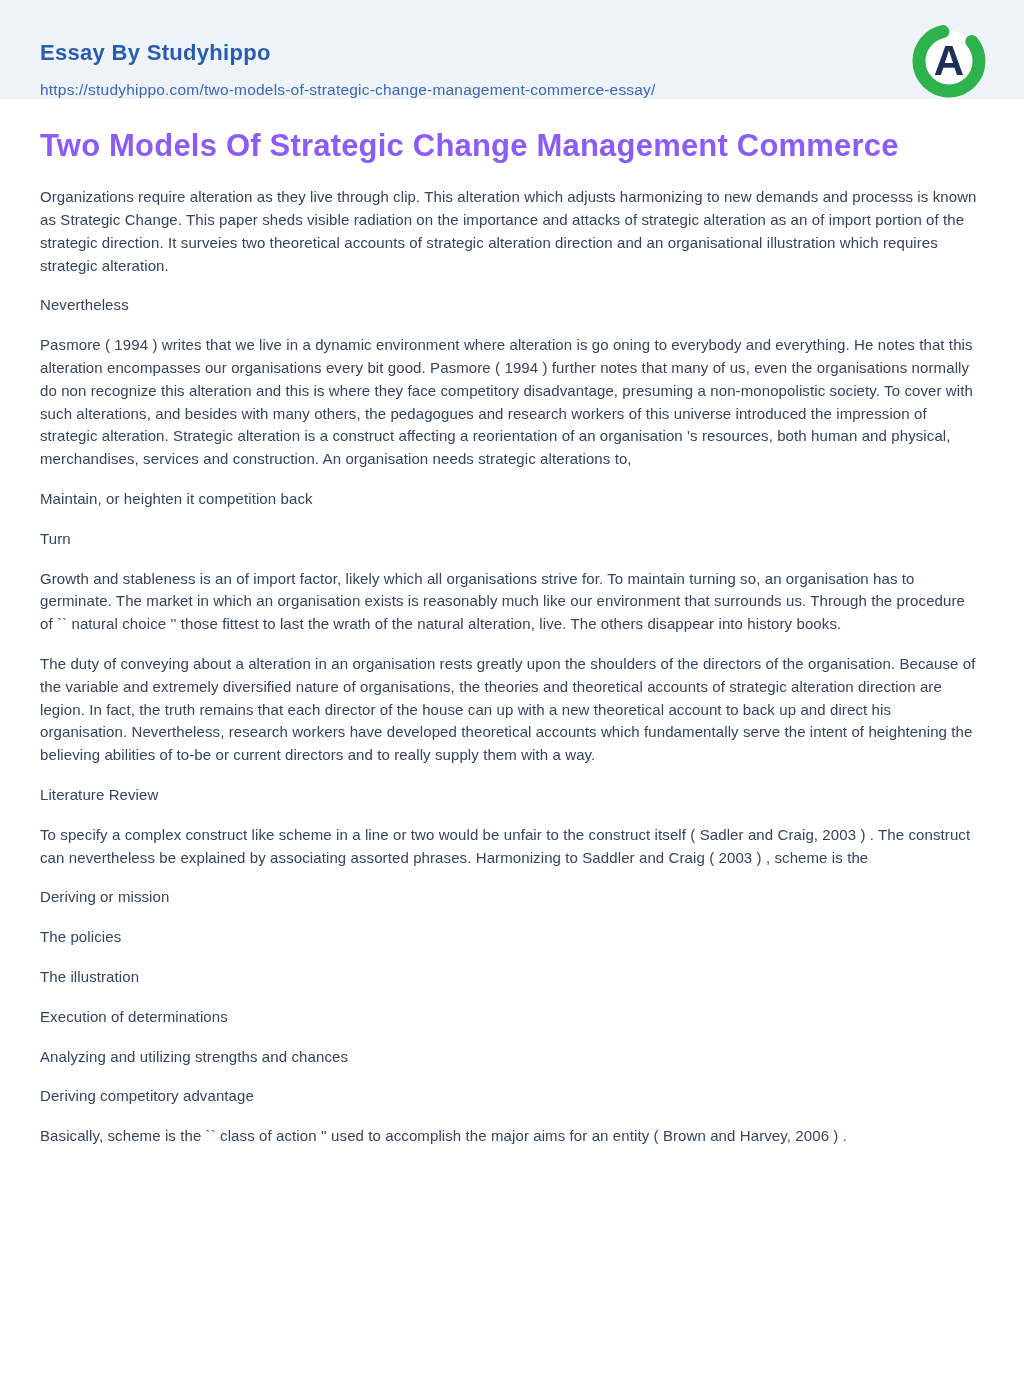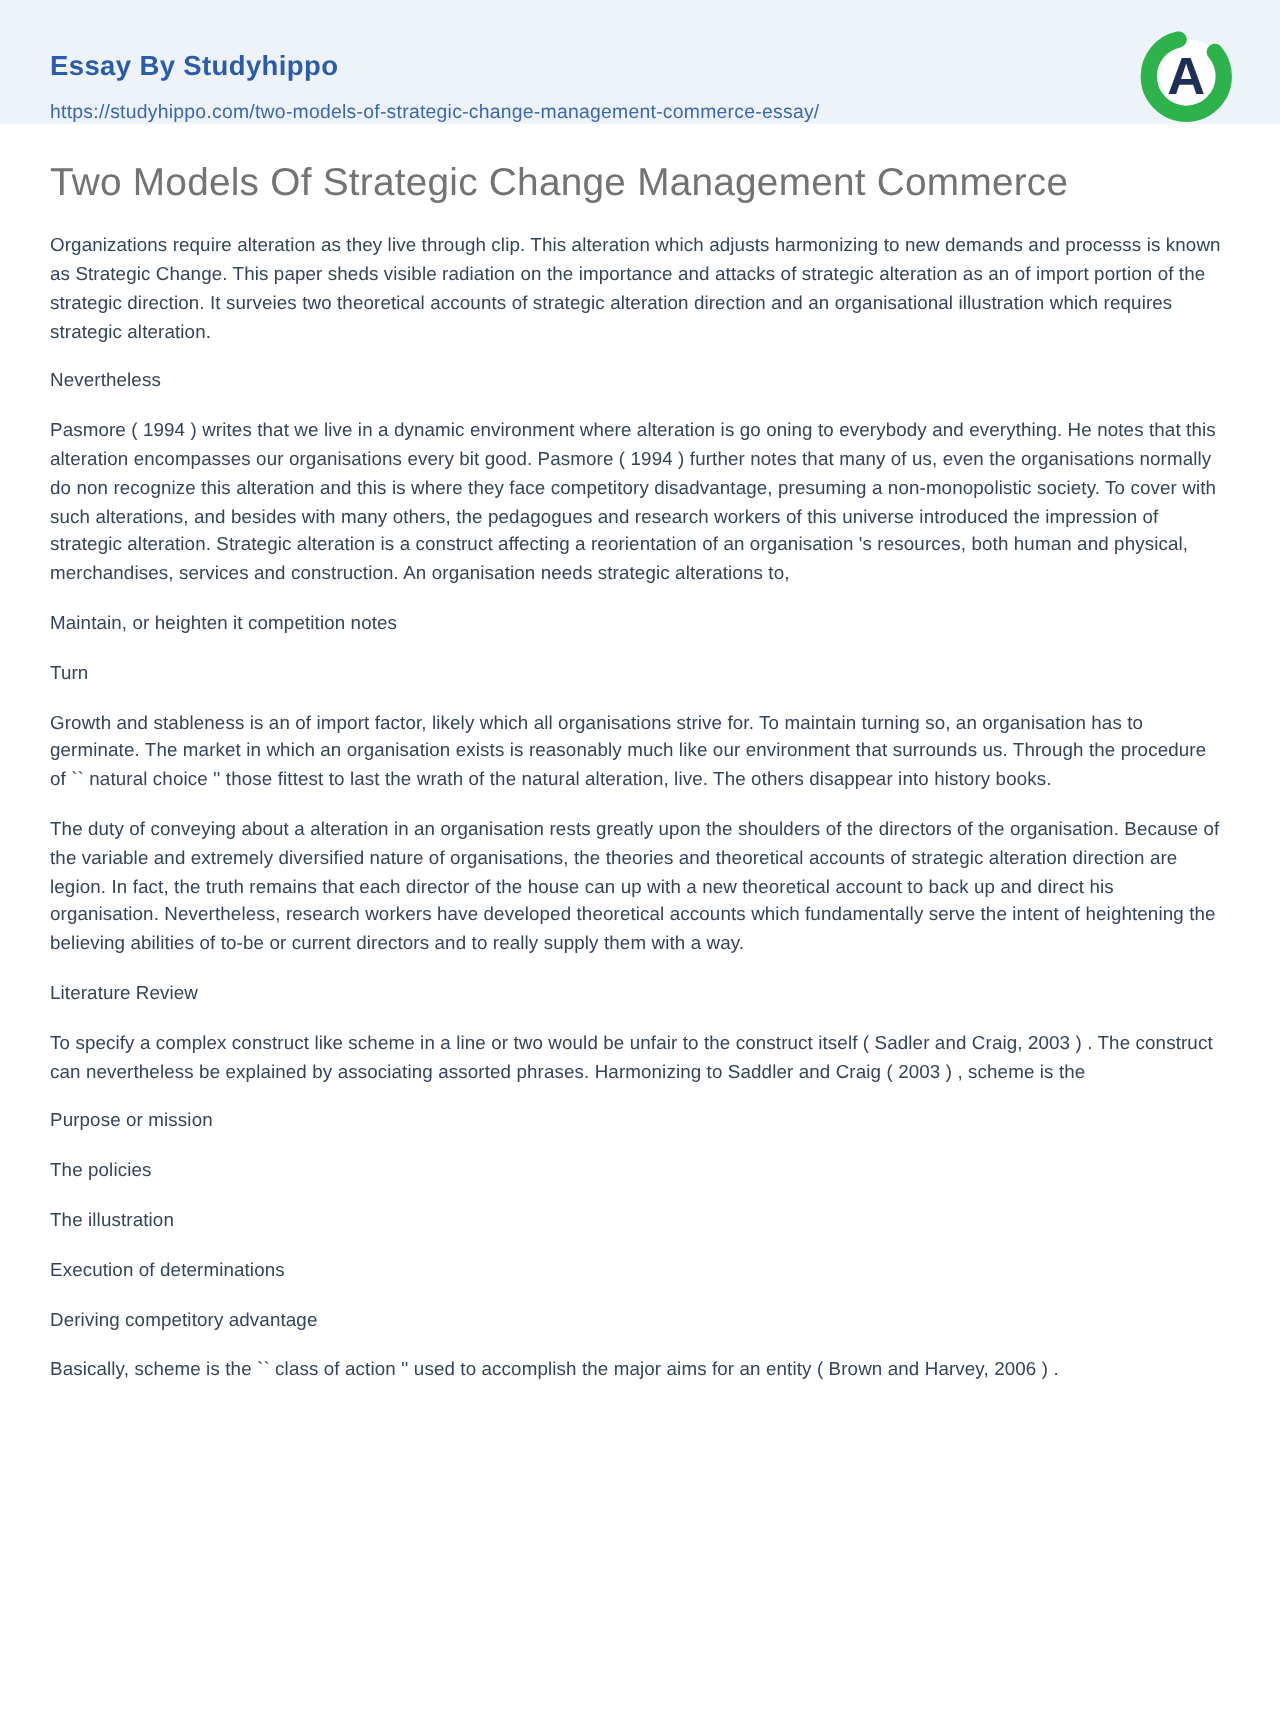--- a/index.html
+++ b/index.html
@@ -38,22 +38,22 @@
     right: 38px;
     width: 74px;
     height: 74px;
   }
   .content {
     padding: 24px 44px 60px 40px;
   }
   .essay-title {
     font-size: 31px;
     line-height: 1.2;
-    font-weight: 400;
-    color: #737373;
+    font-weight: 700;
+    color: #8b5cf6;
     letter-spacing: 0.2px;
     margin: 4px 0 22px 0;
     max-width: 940px;
   }
   .para {
     font-size: 15px;
     line-height: 1.52;
     color: #36435c;
     margin: 0 0 17px 0;
     max-width: 944px;
@@ -74,26 +74,27 @@
     </svg>
   </div>
 </div>
 
 <div class="content">
   <h1 class="essay-title">Two Models Of Strategic Change Management Commerce</h1>
   <div>
       <p class="para">Organizations require alteration as they live through clip. This alteration which adjusts harmonizing to new demands and processs is known as Strategic Change. This paper sheds visible radiation on the importance and attacks of strategic alteration as an of import portion of the strategic direction. It surveies two theoretical accounts of strategic alteration direction and an organisational illustration which requires strategic alteration.</p>
       <p class="para">Nevertheless</p>
       <p class="para">Pasmore ( 1994 ) writes that we live in a dynamic environment where alteration is go oning to everybody and everything. He notes that this alteration encompasses our organisations every bit good. Pasmore ( 1994 ) further notes that many of us, even the organisations normally do non recognize this alteration and this is where they face competitory disadvantage, presuming a non-monopolistic society. To cover with such alterations, and besides with many others, the pedagogues and research workers of this universe introduced the impression of strategic alteration. Strategic alteration is a construct affecting a reorientation of an organisation 's resources, both human and physical, merchandises, services and construction. An organisation needs strategic alterations to,</p>
-      <p class="para">Maintain, or heighten it competition notes</p>
+      <p class="para">Maintain, or heighten it competition back</p>
       <p class="para">Turn</p>
       <p class="para">Growth and stableness is an of import factor, likely which all organisations strive for. To maintain turning so, an organisation has to germinate. The market in which an organisation exists is reasonably much like our environment that surrounds us. Through the procedure of `` natural choice '' those fittest to last the wrath of the natural alteration, live. The others disappear into history books.</p>
       <p class="para">The duty of conveying about a alteration in an organisation rests greatly upon the shoulders of the directors of the organisation. Because of the variable and extremely diversified nature of organisations, the theories and theoretical accounts of strategic alteration direction are legion. In fact, the truth remains that each director of the house can up with a new theoretical account to back up and direct his organisation. Nevertheless, research workers have developed theoretical accounts which fundamentally serve the intent of heightening the believing abilities of to-be or current directors and to really supply them with a way.</p>
       <p class="para">Literature Review</p>
       <p class="para">To specify a complex construct like scheme in a line or two would be unfair to the construct itself ( Sadler and Craig, 2003 ) . The construct can nevertheless be explained by associating assorted phrases. Harmonizing to Saddler and Craig ( 2003 ) , scheme is the</p>
-      <p class="para">Purpose or mission</p>
+      <p class="para">Deriving or mission</p>
       <p class="para">The policies</p>
       <p class="para">The illustration</p>
       <p class="para">Execution of determinations</p>
+      <p class="para">Analyzing and utilizing strengths and chances</p>
       <p class="para">Deriving competitory advantage</p>
       <p class="para">Basically, scheme is the `` class of action '' used to accomplish the major aims for an entity ( Brown and Harvey, 2006 ) .</p>
     </div>
 </div>
 
 </body></html>

